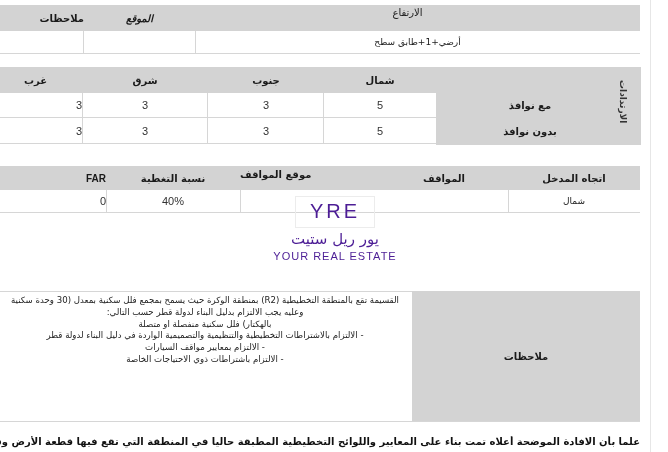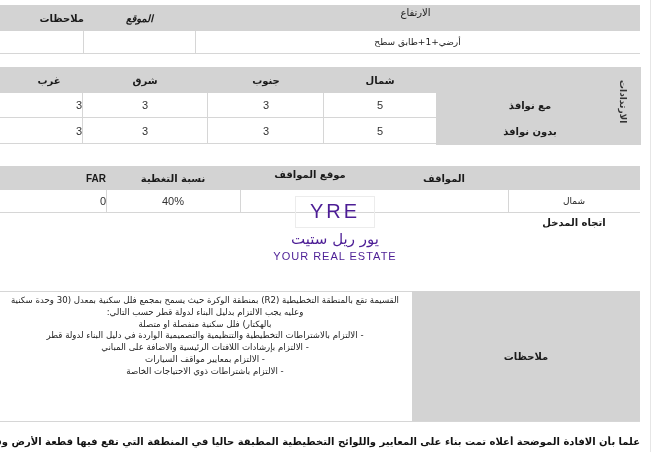--- a/index.html
+++ b/index.html
@@ -29,21 +29,21 @@
     writing-mode:vertical-rl; font-size:9px; font-weight:bold; color:#333;
   }
 </style>
 </head>
 <body>
 
 <div class="side-rule"></div>
 
 <div>
   <div class="abs hdr" style="left:0;top:5px;width:640px;height:26px;"></div>
-  <div class="abs cell" style="left:193px;top:5px;width:445px;height:14px;">
+  <div class="abs cell" style="left:185px;top:5px;width:445px;height:14px;">
     <span>الارتفاع</span>
   </div>
   <div class="abs cell bold" style="left:84px;top:5px;width:111px;height:26px;font-style:italic;">
     <span>الموقع</span>
   </div>
   <div class="abs cell bold" style="left:0;top:5px;width:84px;height:26px;justify-content:flex-start;padding-left:8px;">
     <span>ملاحظات</span>
   </div>
   <div class="abs cell" style="left:195px;top:31px;width:445px;height:22px;">
     <span style="font-size:9px;">أرضي+1+طابق سطح</span>
@@ -61,21 +61,21 @@
 
   <div class="abs cell bold" style="left:324px;top:67px;width:112px;height:26px;">
       <span>شمال</span>
     </div>
   <div class="abs cell bold" style="left:208px;top:67px;width:116px;height:26px;text-align:center;">
       <span>جنوب</span>
     </div>
   <div class="abs cell bold" style="left:82px;top:67px;width:126px;height:26px;">
       <span>شرق</span>
     </div>
-  <div class="abs cell bold" style="left:0;top:67px;width:82px;height:26px;justify-content:center;padding-left:16px;">
+  <div class="abs cell bold" style="left:8px;top:67px;width:82px;height:26px;justify-content:flex-end;padding-left:16px;">
       <span>غرب</span>
     </div>
 
   <div class="abs vertical-label" style="left:618px;top:80px;height:52px;">الارتدادات</div>
 
   <div class="abs cell bold" style="left:470px;top:93px;width:120px;height:24px;">
       <span>مع نوافذ</span>
     </div>
   <div class="abs cell bold" style="left:470px;top:119px;width:120px;height:24px;">
       <span>بدون نوافذ</span>
@@ -93,27 +93,27 @@
 
   <div class="vline" style="left:82px;top:93px;height:50px;"></div>
   <div class="vline" style="left:207px;top:93px;height:50px;"></div>
   <div class="vline" style="left:323px;top:93px;height:50px;"></div>
   <div class="hline" style="left:0;top:117px;width:436px;"></div>
   <div class="hline" style="left:0;top:143px;width:436px;"></div>
 </div>
 
 <div>
   <div class="abs hdr" style="left:0;top:166px;width:640px;height:24px;"></div>
-  <div class="abs cell bold" style="left:508px;top:166px;width:132px;height:24px;margin-top:44px;">
+  <div class="abs cell bold" style="left:508px;top:166px;width:132px;height:24px;">
       <span>اتجاه المدخل</span>
     </div>
   <div class="abs cell bold" style="left:380px;top:166px;width:128px;height:24px;">
       <span>المواقف</span>
     </div>
-  <div class="abs cell bold" style="left:240px;top:166px;width:140px;height:16px;">
+  <div class="abs cell bold" style="left:240px;top:166px;width:140px;height:16px;justify-content:flex-end;">
       <span>موقع المواقف</span>
     </div>
   <div class="abs cell bold" style="left:106px;top:166px;width:134px;height:24px;">
       <span>نسبة التغطية</span>
     </div>
   <div class="abs cell bold" style="left:0;top:166px;width:106px;height:24px;justify-content:flex-start;padding-left:28px;font-family:'Liberation Sans',sans-serif;">
       <span>FAR</span>
     </div>
 
   <div class="abs cell" style="left:508px;top:190px;width:132px;height:22px;font-size:9px;">شمال</div>
@@ -137,20 +137,19 @@
 <div>
   <div class="hline" style="left:0;top:291px;width:640px;"></div>
   <div class="abs hdr cell bold" style="left:412px;top:291px;width:228px;height:130px;">
     <span>ملاحظات</span>
   </div>
   <div class="abs notes-text" style="left:0;top:295px;width:410px;height:120px;overflow:hidden;text-align:center;">
     <div>القسيمة تقع بالمنطقة التخطيطية (R2) بمنطقة الوكرة حيث يسمح بمجمع فلل سكنية بمعدل (30 وحدة سكنية</div>
     <div>وعليه يجب الالتزام بدليل البناء لدولة قطر حسب التالي:</div>
     <div>بالهكتار) فلل سكنية منفصلة او متصلة</div>
     <div>- الالتزام بالاشتراطات التخطيطية والتنظيمية والتصميمية الواردة في دليل البناء لدولة قطر</div>
-    <div>- الالتزام بإرشادات اللافتات الرئيسية والاضافة على المباني</div>
     <div>- الالتزام بمعايير مواقف السيارات</div>
     <div>- الالتزام باشتراطات ذوي الاحتياجات الخاصة</div>
   </div>
   <div class="hline" style="left:0;top:421px;width:640px;"></div>
 </div>
 
 <div class="abs" style="left:0;top:436px;width:640px;height:16px;overflow:hidden;direction:rtl;white-space:nowrap;font-size:10px;font-weight:bold;color:#111;">علما بأن الافادة الموضحة أعلاه تمت بناء على المعايير واللوائح التخطيطية المطبقة حاليا في المنطقة التي تقع فيها قطعة الأرض وفي حال تغير</div>
 
 </body></html>

